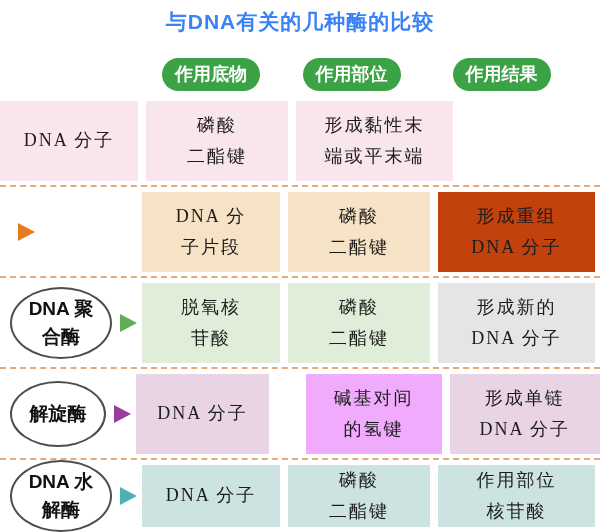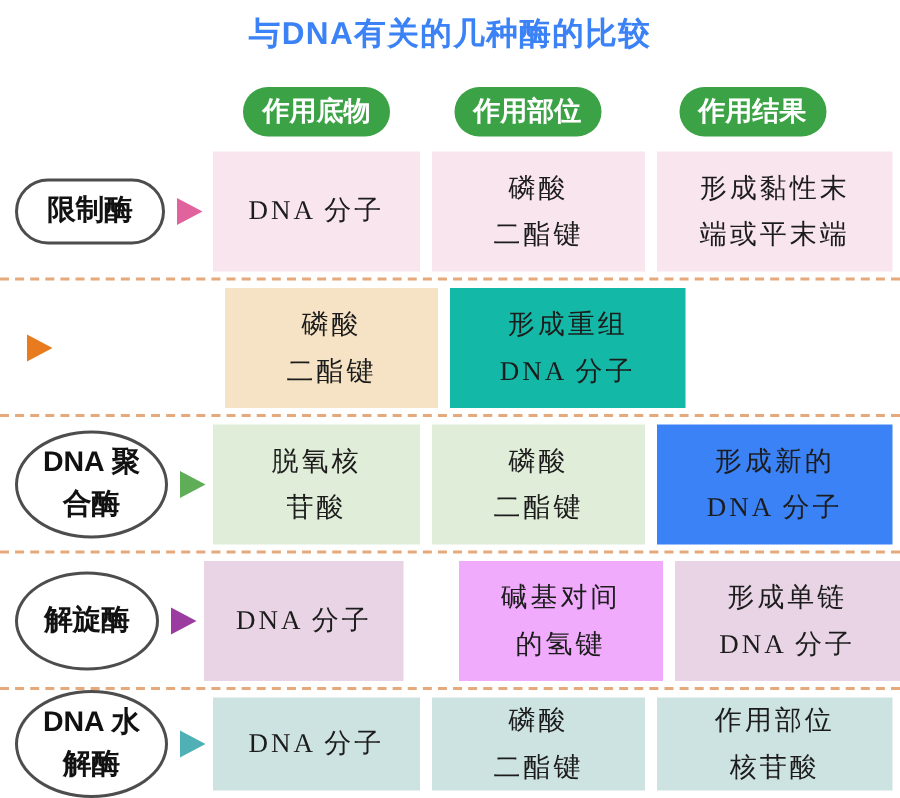--- a/index.html
+++ b/index.html
@@ -117,54 +117,52 @@
       <div class="pill">作用部位</div>
     </div>
     <div class="pill-slot-d">
       <div class="pill">作用结果</div>
     </div>
   </div>
 
   <div class="rows-wrap">
 
     <div class="row">
-      <div class="col-a">
-        <div class="oval stadium">限制酶</div>
-        <div class="arrow" style="border-left-color: rgb(224, 99, 157);"></div>
-      </div>
       <div class="cell cell-b" style="background-color: rgb(248, 229, 237);">DNA 分子</div>
       <div class="cell cell-c" style="background-color: rgb(248, 229, 237);">磷酸
 二酯键</div>
       <div class="cell cell-d" style="background-color: rgb(248, 229, 237);">形成黏性末
 端或平末端</div>
     </div>
     <hr class="separator">
 
     <div class="row">
       <div class="col-a">
         <div class="arrow" style="border-left-color: rgb(232, 123, 30);"></div>
       </div>
+      <div class="cell cell-b" style="background-color: rgb(246, 227, 197);">DNA 分
+子片段</div>
       <div class="cell cell-c" style="background-color: rgb(246, 227, 197);">磷酸
 二酯键</div>
-      <div class="cell cell-d" style="background-color: #14b8a6;">形成重组
+      <div class="cell cell-d" style="background-color: #c2410c;">形成重组
 DNA 分子</div>
     </div>
     <hr class="separator">
 
     <div class="row">
       <div class="col-a">
         <div class="oval ellipse">DNA 聚
 合酶</div>
         <div class="arrow" style="border-left-color: rgb(95, 174, 87);"></div>
       </div>
       <div class="cell cell-b" style="background-color: rgb(224, 237, 216);">脱氧核
 苷酸</div>
       <div class="cell cell-c" style="background-color: rgb(224, 237, 216);">磷酸
 二酯键</div>
-      <div class="cell cell-d" style="background-color: #3b82f6; font-family: Liberation Serif, serif;">形成新的
+      <div class="cell cell-d" style="background-color: #e5e5e5; font-family: Liberation Serif, serif;">形成新的
 DNA 分子</div>
     </div>
     <hr class="separator">
 
     <div class="row">
       <div class="col-a">
         <div class="oval round1">解旋酶</div>
         <div class="arrow" style="border-left-color: rgb(155, 61, 160);"></div>
       </div>
       <div class="cell cell-b" style="background-color: rgb(233, 212, 230);">DNA 分子</div>

